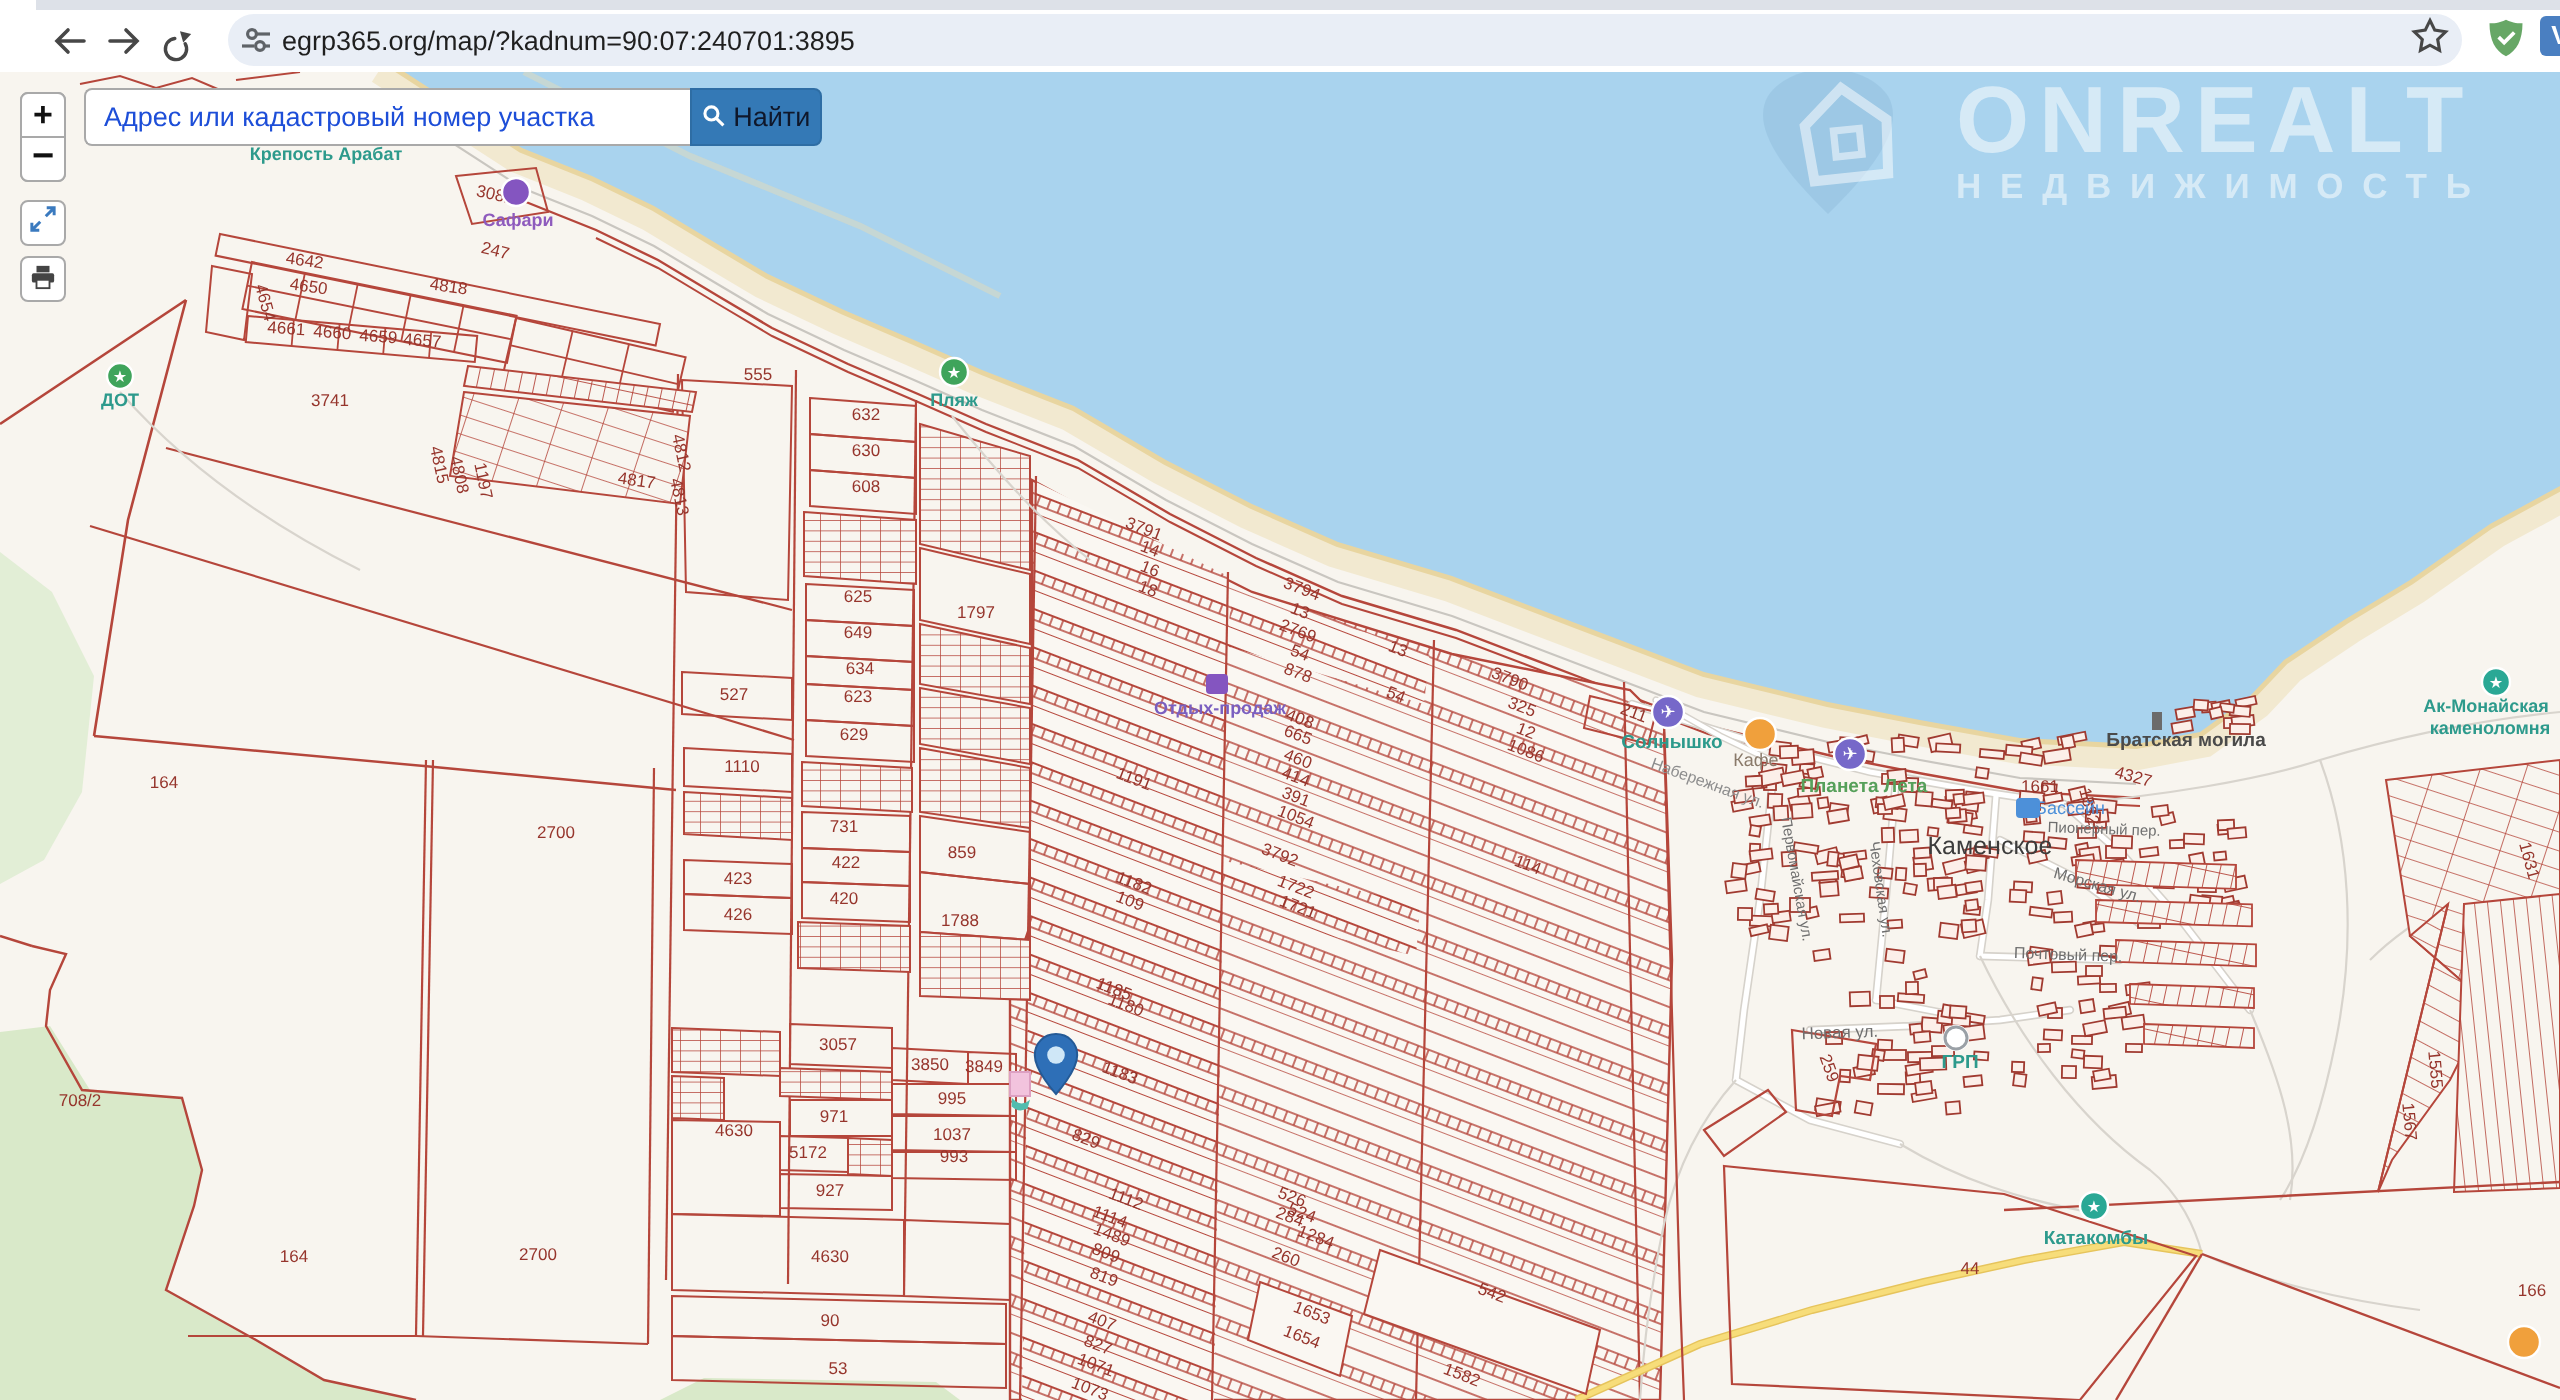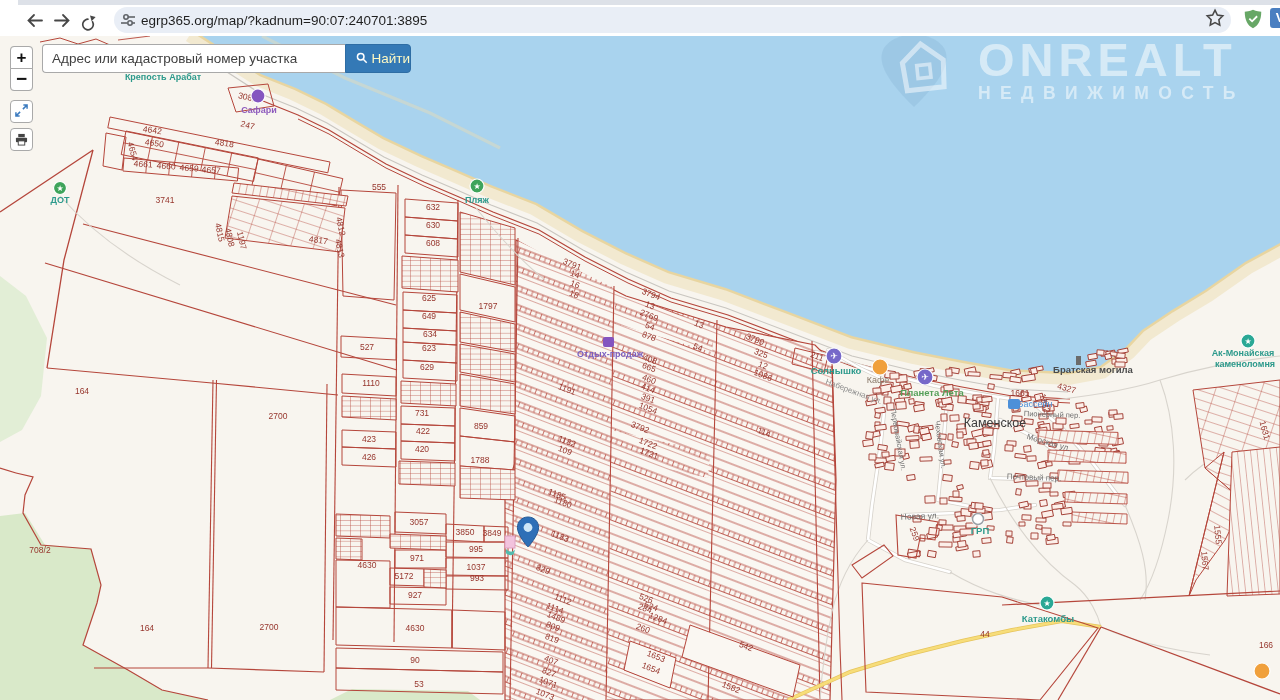--- a/index.html
+++ b/index.html
@@ -1,21 +1,21 @@
 <!DOCTYPE html>
 <html><head><meta charset="utf-8"><style>
 * { margin:0; padding:0; box-sizing:border-box; }
 body { width:1280px; height:700px; overflow:hidden; font-family:"Liberation Sans", sans-serif; background:#fff; }
 .chrome { position:absolute; left:0; top:0; width:1280px; height:36px; background:#ffffff;margin-left:18px; }
 .chrome .topstrip { position:absolute; left:0; top:0; width:1280px; height:5px; background:#dde1e8; }
 .pill { position:absolute; left:96px; top:7px; width:1117px; height:26px; background:#e9eef6; border-radius:13px; display:flex; align-items:center; }
 .pill .url { font-size:13.5px; color:#1f1f1f; margin-left:27px; }
 .mapwrap { position:absolute; left:0; top:36px; width:1280px; height:664px; }
-.searchbox { position:absolute; left:42px; top:44px; width:303px; height:29px; background:#fff; border:1px solid #a9a9a9; border-right:none; border-radius:4px 0 0 4px; font-size:13.5px; color:#404040; line-height:27px; padding-left:9px; }
-.findbtn { position:absolute; left:345px; top:44px; width:66px; height:29px; background:#3479b6; border:1px solid #2e6da4; border-radius:0 4px 4px 0; color:#fef9c3; font-size:13.5px; text-align:right; line-height:27px; }
+.searchbox { position:absolute; left:42px; top:44px; width:303px; height:29px; background:#fff; border:1px solid #a9a9a9; border-right:none; border-radius:4px 0 0 4px; font-size:13.5px; color:#1d4ed8; line-height:27px; padding-left:9px; }
+.findbtn { position:absolute; left:345px; top:44px; width:66px; height:29px; background:#3479b6; border:1px solid #2e6da4; border-radius:0 4px 4px 0; color:#0f172a; font-size:13.5px; text-align:center; line-height:27px; }
 .mapbtn { position:absolute; width:23px; background:#fff; border:1px solid #a9a9a9; border-radius:4px; color:#111; text-align:center; }
 </style></head>
 <body>
 <div class="mapwrap">
 <svg width="1280" height="664" viewBox="0 36 1280 664">
 
 <defs>
 <pattern id="strips" width="66" height="27" patternUnits="userSpaceOnUse" patternTransform="rotate(21)">
   <rect width="66" height="27" fill="#faf7f2"></rect>
   <line x1="0" y1="0" x2="66" y2="0" stroke="#b5463b" stroke-width="0.85"></line>

